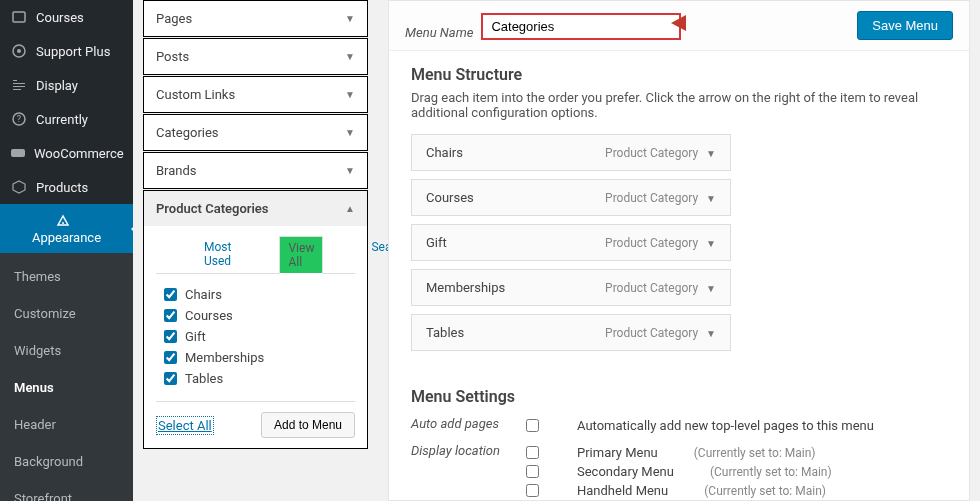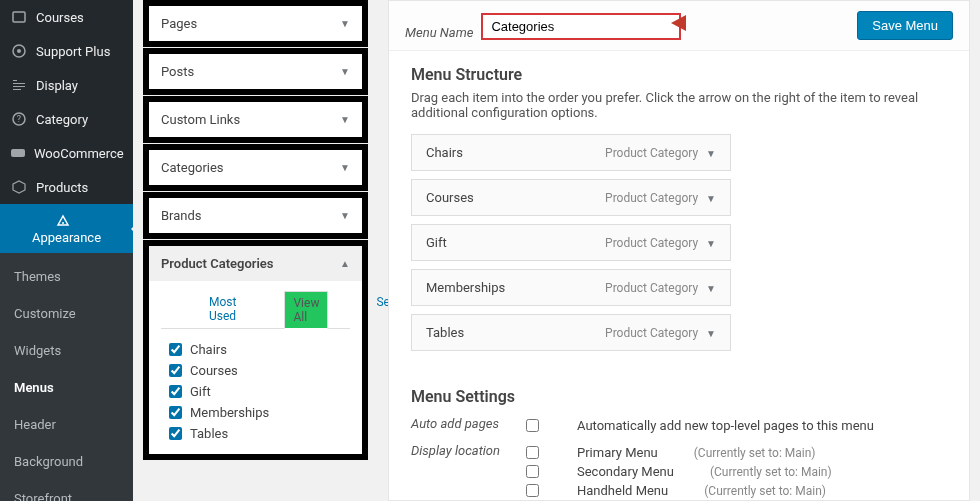--- a/index.html
+++ b/index.html
@@ -9,21 +9,21 @@
 .sidebar-item .icon { width: 18px; height: 18px; margin-right: 8px; display: inline-flex; align-items: center; justify-content: center; color: #a0a5aa; }
 .sidebar-item.active { background: #0073aa; color: #fff; position: relative; flex-direction: column; }
 .sidebar-item.active .icon { color: #fff; }
 .sidebar-item.active::after { content: ''; position: absolute; right: -4px; top: 50%; transform: translateY(-50%); border: 6px solid transparent; border-right-color: #f1f1f1; }
 .submenu { background: #32373c; }
 .submenu-item { padding: 16px 10px 6px 14px; font-size: 13px; color: #b4b9be; cursor: pointer; }
 .submenu-item.active { color: #fff; font-weight: 600; }
 .badge { background: #d54e21; color: #fff; border-radius: 9px; font-size: 10px; padding: 1px 6px; margin-left: 4px; }
 .content { position: absolute; left: 133px; top: 0; width: 847px; height: 501px; padding: 0; display: flex; }
 .left-panel { width: 245px; padding: 0 10px; }
-.accordion { background: #fff; border: 6px solid #000000; margin-bottom: 1px; }
+.accordion { background: #fff; border: 1px solid #000000; margin-bottom: 1px; }
 .accordion-header { display: flex; justify-content: space-between; align-items: center; padding: 10px 12px; font-size: 13px; cursor: pointer; }
 .accordion.expanded .accordion-header { background: #f0f0f0; font-weight: 600; }
 .caret { font-size: 10px; color: #72777c; }
 .accordion-body { padding: 10px 12px; }
 .tabs { display: flex; border-bottom: 1px solid #ddd; margin-bottom: 10px; }
 .tab { padding: 4px 8px; font-size: 12px; color: #0073aa; cursor: pointer; margin-left: 40px; }
 .tab.active { border: 1px solid #ddd; border-bottom: 1px solid #fff; margin-bottom: -1px; background: #22c55e; color: #555; }
 .checkbox-row { display: flex; align-items: center; padding: 3px 0 3px 8px; font-size: 13px; }
 .checkbox-row input { margin-right: 8px; accent-color: #0073aa; }
 .accordion-actions { display: flex; justify-content: space-between; align-items: center; margin-top: 12px; padding-top: 10px; border-top: 1px solid #ddd; }
@@ -82,21 +82,21 @@
       </span>
     <span>Display</span>
   </div>
   <div class="sidebar-item">
     <span class="icon">
         <svg width="16" height="16" viewBox="0 0 16 16" fill="currentColor">
           <circle cx="8" cy="8" r="6" fill="none" stroke="currentColor" stroke-width="1.5"></circle>
           <text x="8" y="11" text-anchor="middle" font-size="9">?</text>
         </svg>
       </span>
-    <span>Category</span>
+    <span>Currently</span>
   </div>
   <div class="sidebar-item">
     <span class="icon">
         <svg width="16" height="16" viewBox="0 0 16 16">
           <rect x="1" y="4" width="14" height="8" rx="2" fill="#a0a5aa"></rect>
         </svg>
       </span>
     <span>WooCommerce</span>
   </div>
   <div class="sidebar-item">
@@ -203,20 +203,24 @@
             <span>Gift</span>
           </div>
         <div class="checkbox-row">
             <input type="checkbox" checked="" style="">
             <span>Memberships</span>
           </div>
         <div class="checkbox-row">
             <input type="checkbox" checked="" style="">
             <span>Tables</span>
           </div>
+        <div class="accordion-actions">
+          <span class="link" style="border:1px dotted #0073aa; padding:1px;">Select All</span>
+          <button class="btn">Add to Menu</button>
+        </div>
       </div>
     </div>
   </div>
 
   <div class="right-panel">
     <div class="menu-name-bar" style="position:relative;">
       <label>Menu Name</label>
       <input type="text" value="Categories" style="">
       <svg class="arrow" style="left:282px; top:10px;" width="70" height="24" viewBox="0 0 70 24">
           <path d="M70 12 L15 12 L15 4 L0 12 L15 20 L15 12" fill="#c0392b"></path>

